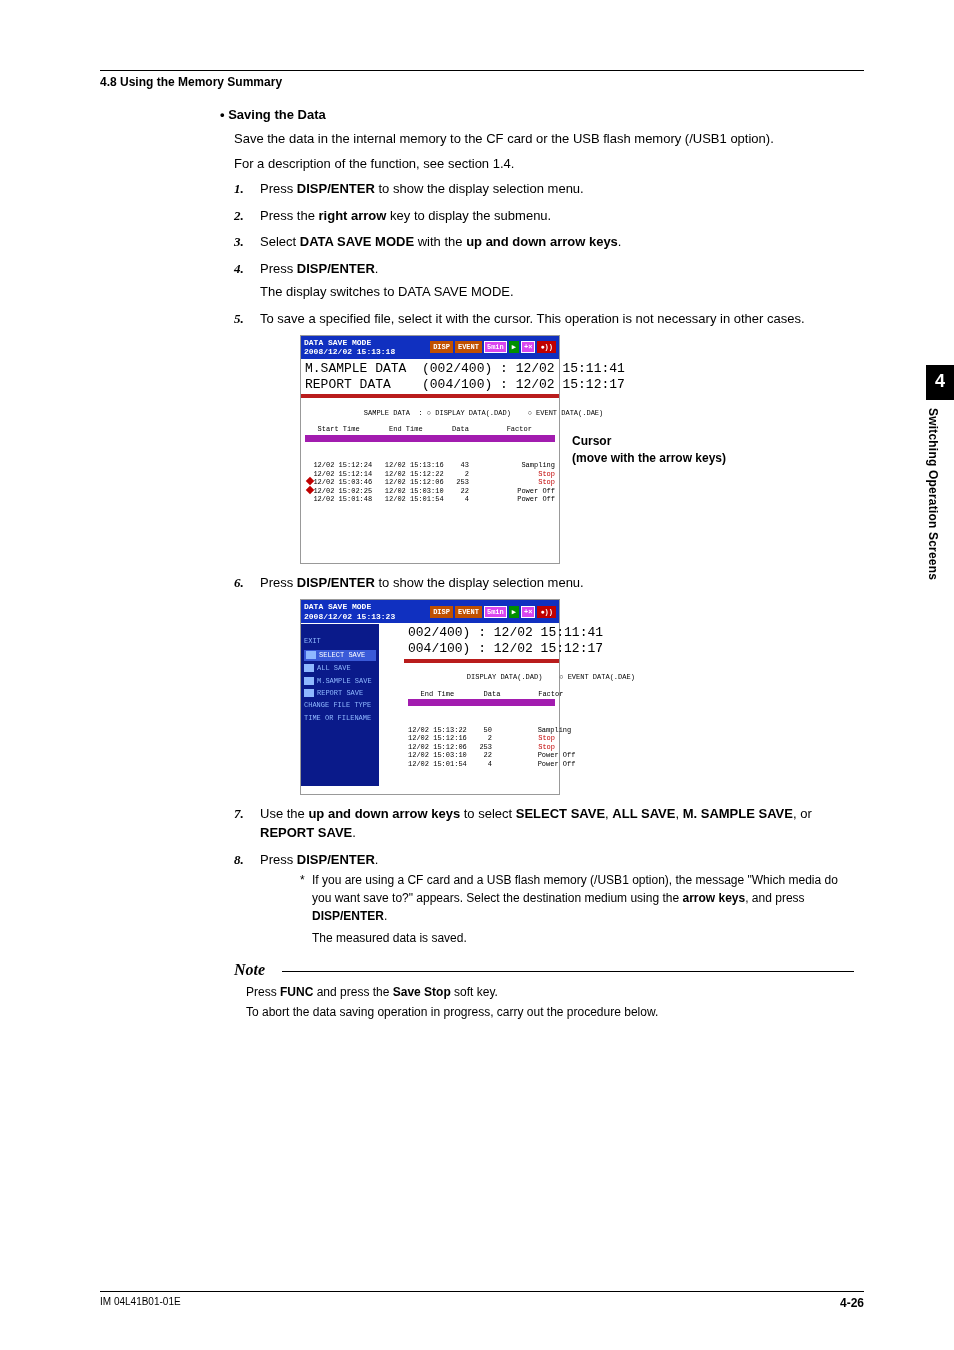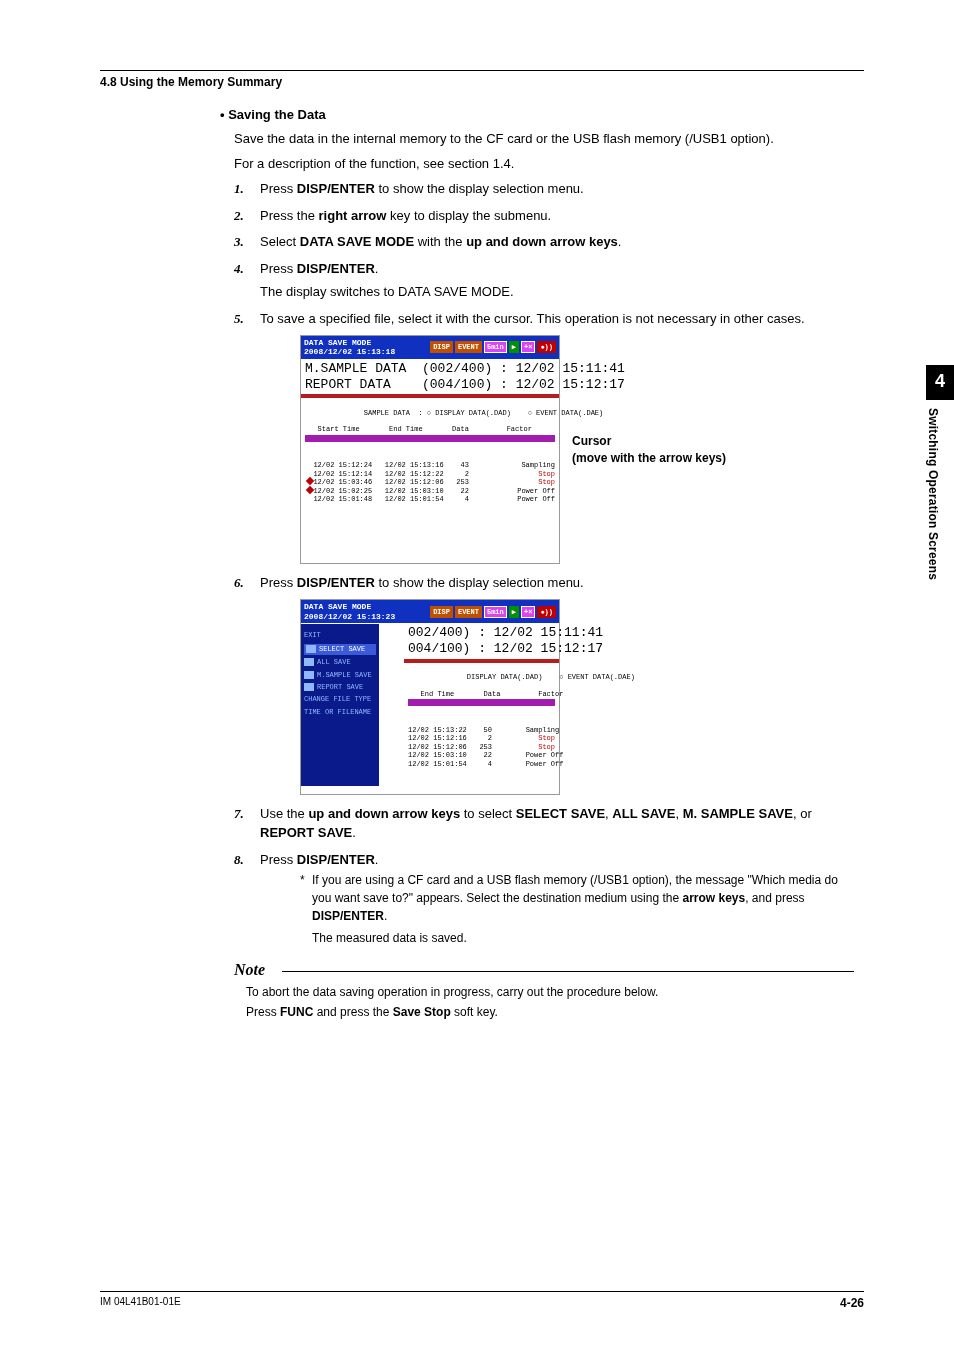--- a/index.html
+++ b/index.html
@@ -195,21 +195,21 @@
     padding: 2px 4px 1px;
     font-size: 7px;
     white-space: pre;
   }
   .shot-cols .hdr  {border-bottom:7px solid #a21caf; display:block; padding-bottom:1px; margin-bottom:2px;}
   .shot-body {
     padding: 0 4px 60px;
     font-size: 7px;
     white-space: pre;
   }
-  .shot-body .row { display: flex; justify-content: space-between; }
+  .shot-body .row { display: flex; justify-content: space-between; gap: 12px; }
   .shot-body .factor-red { color: #c00000; }
   .cursor-marker {
     position: absolute;
     left: 2px;
     width: 6px;
     height: 6px;
     background: #c00000;
     transform: rotate(45deg);
   }
   .shot-rel { position: relative; }
@@ -217,21 +217,21 @@
   .shot2 .shot-body { padding-bottom: 26px; }
   .side-menu {
     position: absolute;
     left: 0;
     top: 24px;
     bottom: 8px;
     width: 78px;
     background: #0a1a8a;
     color: #8fb8ff;
     font-size: 7px;
-    padding: 4px 3px;
+    padding: 10px 3px;
     line-height: 1.35;
   }
   .side-menu .mi { margin: 3px 0; }
   .side-menu .mi.sel { background: #3a5ad8; color: #fff; padding: 1px 2px; }
   .side-menu .ico {
     display:inline-block; width:10px; height:8px; background:#8fb8ff; margin-right:3px; vertical-align:middle;
   }
   .shot2 .shot-info, .shot2 .shot-cols, .shot2 .shot-body { margin-left: 103px; text-align: center; }
 
   .cursor-label {
@@ -350,24 +350,24 @@
           <span>If you are using a CF card and a USB flash memory (/USB1 option), the message "Which media do you want save to?" appears. Select the destination medium using the </span><span class="b">arrow keys</span><span>, and press </span><span class="b">DISP/ENTER</span><span>.</span>
         </div>
         <div class="star-note" style="padding-left:12px;">
           <span>The measured data is saved.</span>
         </div>
       </li>
     </ol>
 
     <div class="note-hdr">Note</div>
     <div class="note-body">
-      <div>To abort the data saving operation in progress, carry out the procedure below.</div>
       <div>
         <span>Press </span><span class="b">FUNC</span><span> and press the </span><span class="b">Save Stop</span><span> soft key.</span>
       </div>
+      <div>To abort the data saving operation in progress, carry out the procedure below.</div>
     </div>
   </div>
 
   <div class="side-tab">
     <div class="black">4</div>
     <div class="vert">Switching Operation Screens</div>
   </div>
 
   <div class="footer">
     <span>IM 04L41B01-01E</span>

